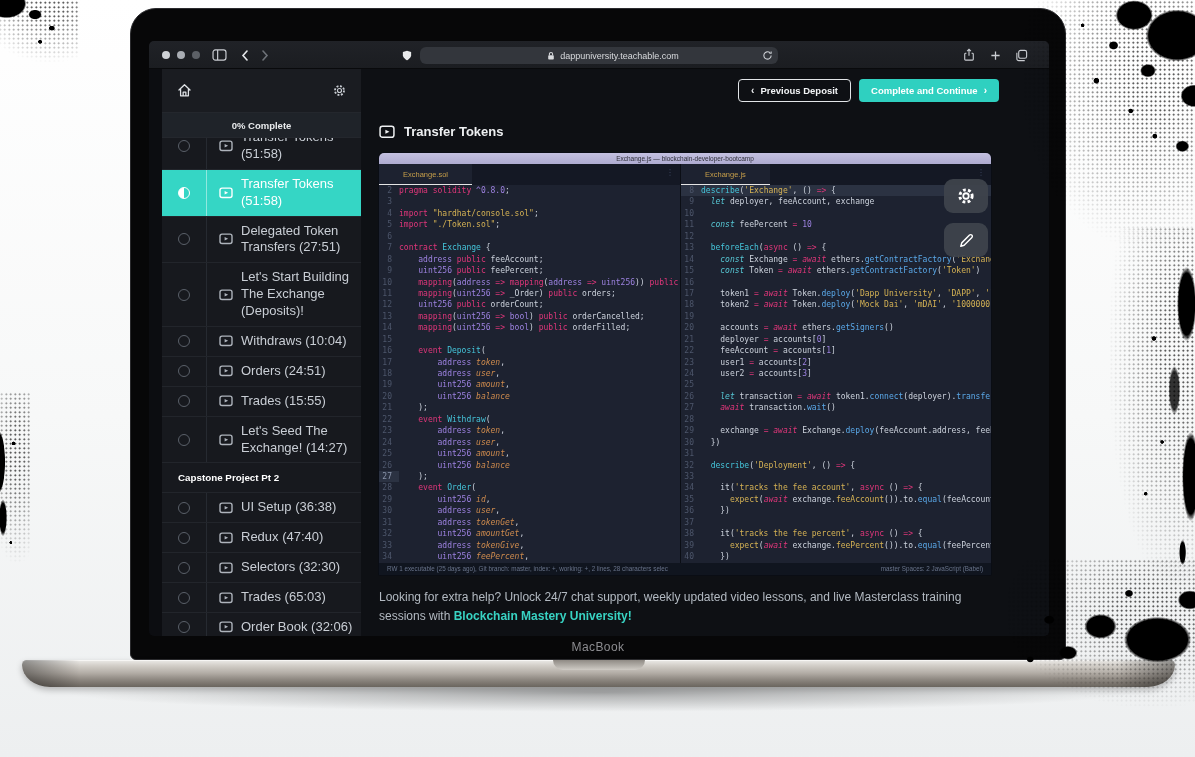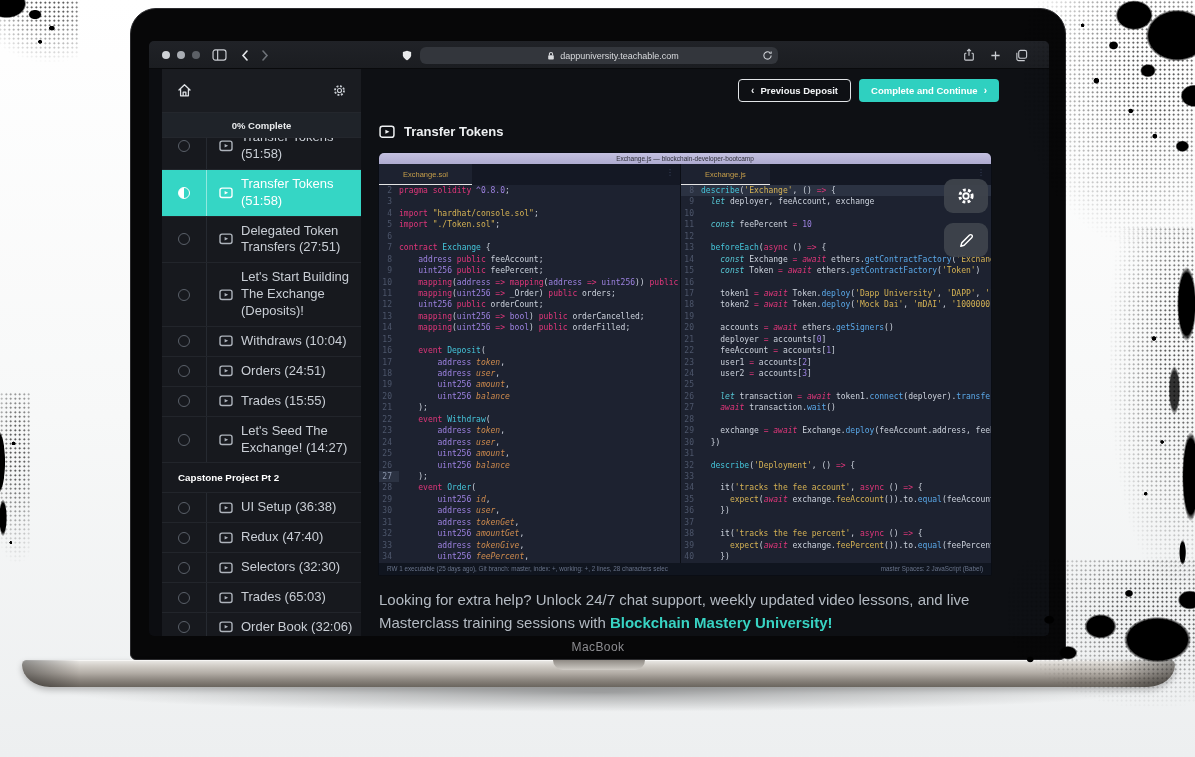--- a/index.html
+++ b/index.html
@@ -147,21 +147,21 @@
   .t-o{color:#cd8a4d; font-style:italic;} .t-b{color:#5aa8e8;}
   .t-d{color:#57c7d4; font-style:italic;}
   .statusbar { height:12px; background:#10151f; display:flex; justify-content:space-between;
     padding:0 8px; font-size:6.3px; line-height:12px; color:#68738a; white-space:nowrap;
     overflow:hidden; }
   .overlay-btn { position:absolute; right:3px; width:44px; height:34px; border:none;
     border-radius:9px; background:rgba(62,67,76,.95); display:flex; align-items:center;
     justify-content:center; cursor:pointer; }
   .overlay-btn.g { top:26px; } .overlay-btn.p { top:70px; }
 
-  .footer-help { width:632px; margin-top:13px; font-size:15px; line-height:1.55; color:#b3bac2; }
+  .footer-help { width:632px; margin-top:13px; font-size:12px; line-height:1.55; color:#b3bac2; }
   .footer-help a { color:#38d3c3; font-weight:bold; text-decoration:none; cursor:pointer; }
 </style>
 </head>
 <body>
 
 <div class="stage">
 
   <div class="laptop-screen">
     <div class="screen">
 

